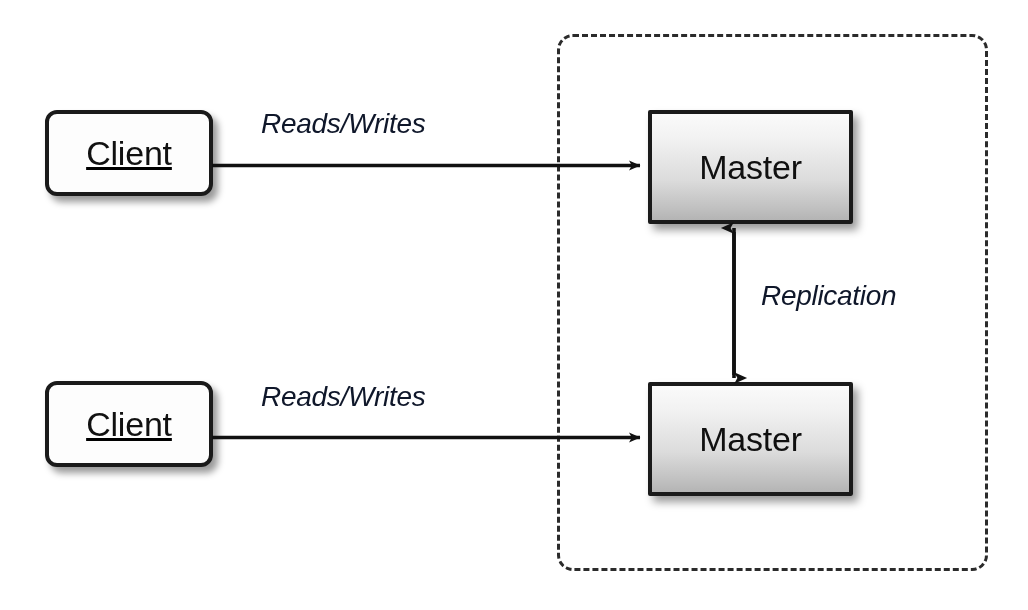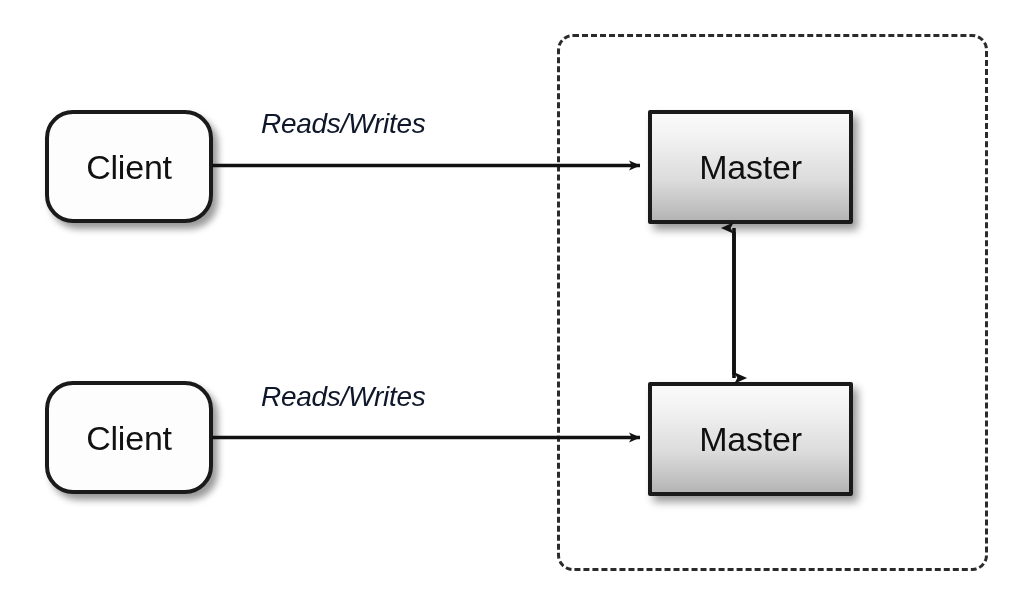--- a/index.html
+++ b/index.html
@@ -28,29 +28,30 @@
     box-sizing: border-box;
     border: 3px dashed #2b2b2b;
     border-radius: 16px;
     background: transparent;
   }
 
   
   .client-node {
     position: absolute;
     width: 168px;
-    height: 113px;
+    height: 86px;
     box-sizing: border-box;
     border: 4px solid #1a1a1a;
-    border-radius: 28px;
+    border-radius: 12px;
     background: #fdfdfd;
     box-shadow: 5px 6px 7px rgba(0,0,0,0.40);
     display: flex;
     align-items: center;
     justify-content: center;
+    text-decoration: underline;
   }
   .client-node .node-label {
     font-size: 34px;
     color: #111111;
     line-height: 1;
     letter-spacing: -0.2px;
   }
   #client-top  { left: 45px; top: 110px; }
   #client-bottom { left: 45px; top: 381px; }
 
@@ -121,20 +122,21 @@
   </div>
 
   <div class="master-node" id="master-bottom">
     <span class="node-label">Master</span>
   </div>
 
   <div class="edge-label" id="label-rw-top">Reads/Writes</div>
 
   <div class="edge-label" id="label-rw-bottom">Reads/Writes</div>
 
+  <div class="edge-label" id="label-replication">Replication</div>
 
   <svg id="edges" viewBox="0 0 1028 610">
     <defs>
       <marker id="arrow-right" markerWidth="13" markerHeight="13" refX="11.6" refY="5.2" orient="auto" markerUnits="userSpaceOnUse">
         <path d="M0.6,0.2 L12,5.2 L0.6,10.2 L3.4,5.2 Z" fill="#111111"></path>
       </marker>
       <marker id="arrow-up" markerWidth="15" markerHeight="15" refX="6.0" refY="13.6" orient="auto" markerUnits="userSpaceOnUse">
         <path d="M6,0.5 L11.8,13.4 L6,10.2 L0.2,13.4 Z" fill="#111111"></path>
       </marker>
       <marker id="arrow-down" markerWidth="15" markerHeight="15" refX="6.0" refY="13.6" orient="auto" markerUnits="userSpaceOnUse">

